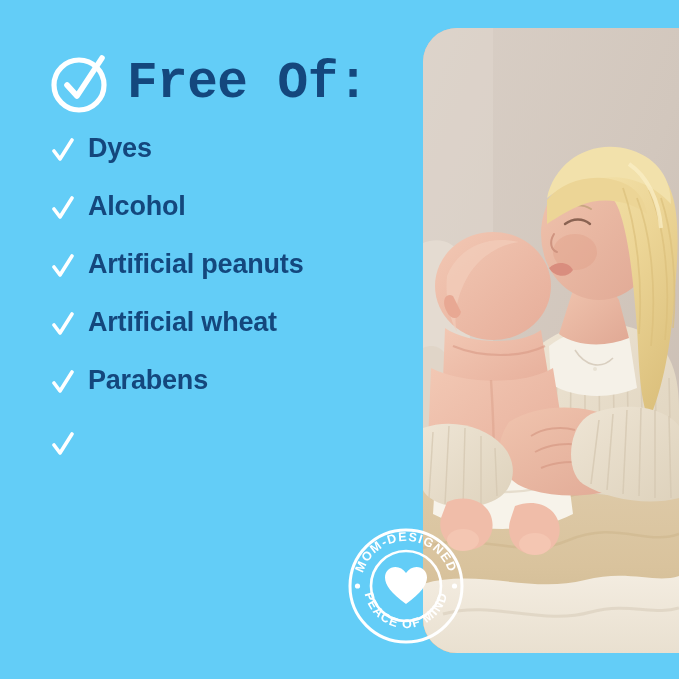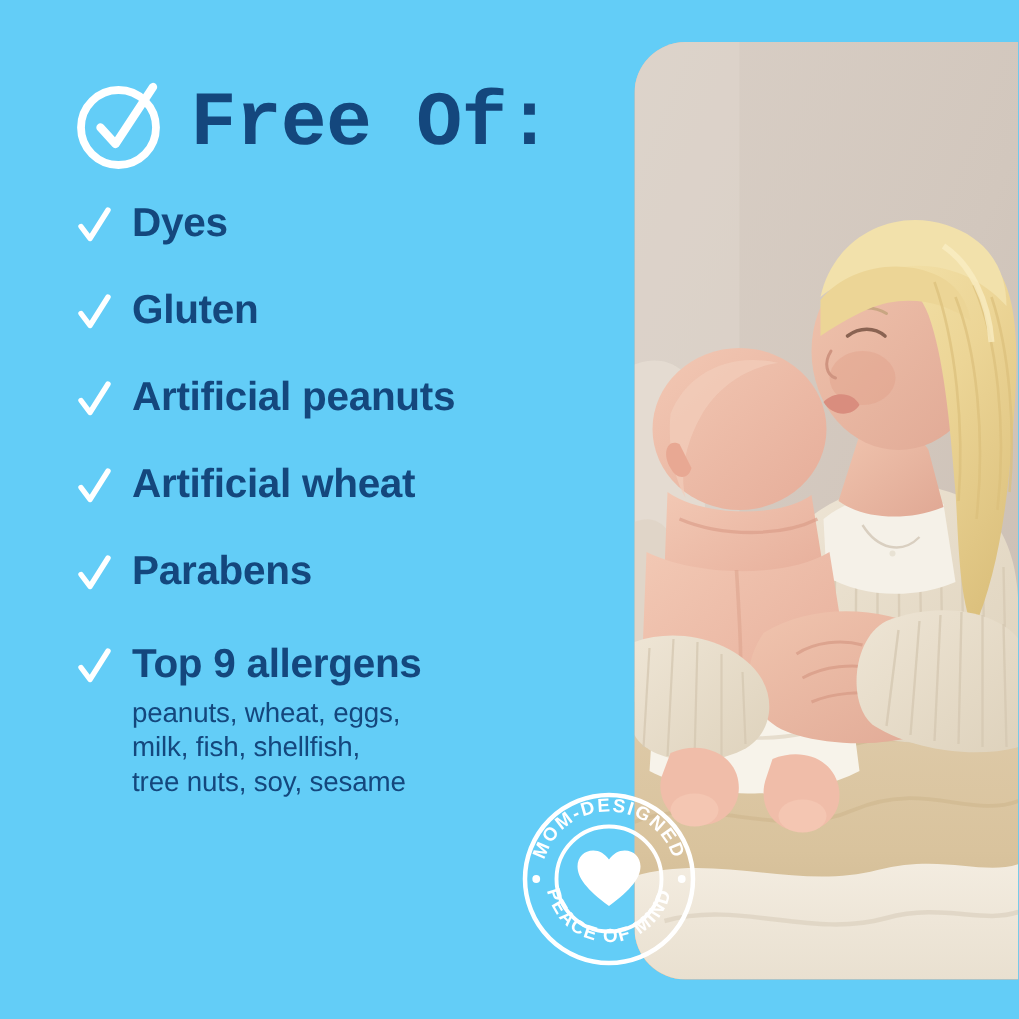--- a/index.html
+++ b/index.html
@@ -313,21 +313,21 @@
         <svg class="check-glyph" viewBox="0 0 22 30">
           <path d="M2,16 L8,24 L20,5" fill="none" stroke="#ffffff" stroke-width="3.6" stroke-linecap="round" stroke-linejoin="round"></path>
         </svg>
         <div class="item-label">Dyes</div>
       </div>
 
       <div class="list-item">
         <svg class="check-glyph" viewBox="0 0 22 30">
           <path d="M2,16 L8,24 L20,5" fill="none" stroke="#ffffff" stroke-width="3.6" stroke-linecap="round" stroke-linejoin="round"></path>
         </svg>
-        <div class="item-label">Gluten</div>
+        <div class="item-label">Alcohol</div>
       </div>
 
       <div class="list-item">
         <svg class="check-glyph" viewBox="0 0 22 30">
           <path d="M2,16 L8,24 L20,5" fill="none" stroke="#ffffff" stroke-width="3.6" stroke-linecap="round" stroke-linejoin="round"></path>
         </svg>
         <div class="item-label">Artificial peanuts</div>
       </div>
 
       <div class="list-item">
@@ -342,26 +342,20 @@
         <svg class="check-glyph" viewBox="0 0 22 30">
           <path d="M2,16 L8,24 L20,5" fill="none" stroke="#ffffff" stroke-width="3.6" stroke-linecap="round" stroke-linejoin="round"></path>
         </svg>
         <div class="item-label">Parabens</div>
       </div>
 
       <div class="list-item allergens">
         <svg class="check-glyph" viewBox="0 0 22 30">
           <path d="M2,16 L8,24 L20,5" fill="none" stroke="#ffffff" stroke-width="3.6" stroke-linecap="round" stroke-linejoin="round"></path>
         </svg>
-        <div class="allergen-block">
-          <div class="item-label">Top 9 allergens</div>
-          <div class="allergen-sub">peanuts, wheat, eggs,</div>
-          <div class="allergen-sub" style="margin-top:0">milk, fish, shellfish,</div>
-          <div class="allergen-sub" style="margin-top:0">tree nuts, soy, sesame</div>
-        </div>
       </div>
 
     </div>
   </div>
 
   <div class="badge-seal">
     <svg class="badge-svg" viewBox="0 0 118 118">
       <defs>
         <path id="arcTop" d="M 14,59 A 45,45 0 0 1 104,59"></path>
         <path id="arcBottom" d="M 17,59 A 42,42 0 0 0 101,59"></path>

